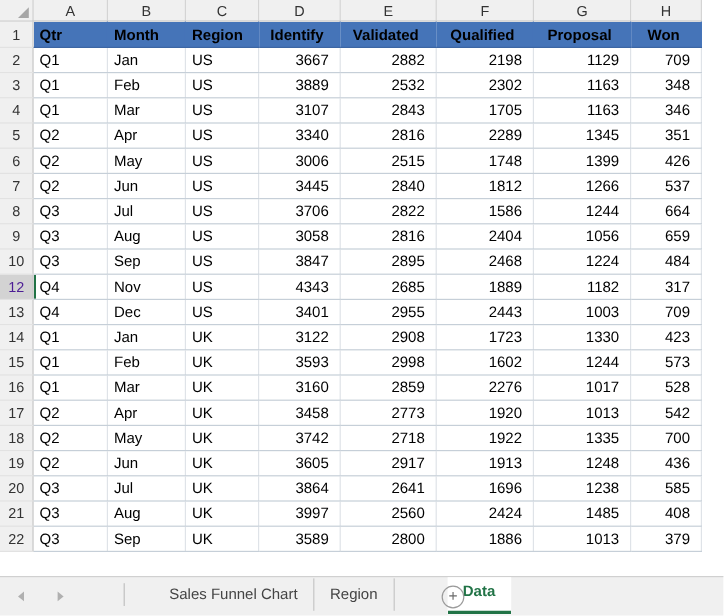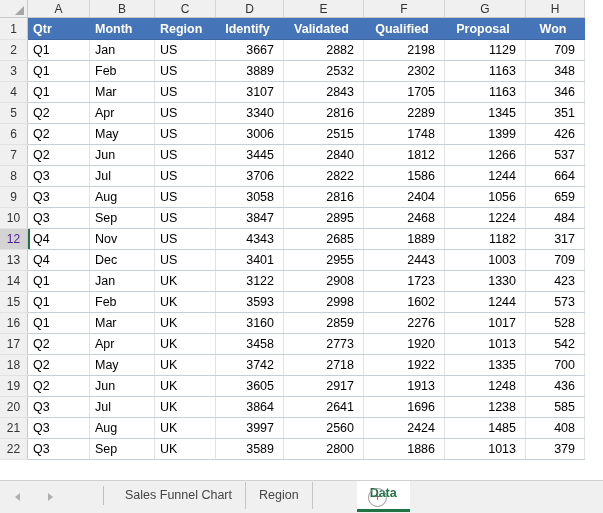--- a/index.html
+++ b/index.html
@@ -96,21 +96,21 @@
     white-space: nowrap;
     overflow: hidden;
     background: #ffffff;
   }
   td.cell.num { text-align: right; padding-right: 9px; }
   td.cell.txt { text-align: left; }
 
   
   tr.hdr-row td.cell {
     background: #4574b8;
-    color: #ffffff;
+    color: #000000;
     font-weight: bold;
     border-right: 1px solid #4574b8;
     border-bottom: 1px solid #3c66a3;
     height: 21px;
     margin-top: 39px;
   }
   tr.hdr-row td.cell.num { text-align: center; padding-left: 5px; }
 
   
   td.cell.active-cell {
@@ -157,21 +157,21 @@
     position: absolute;
     left: 103px;
     top: 5px;
     width: 1px;
     height: 19px;
     background: #c0c0c0;
   }
 
   .tabs {
     position: absolute;
-    left: 112px;
+    left: 128px;
     top: 0;
     height: 33px;
     display: flex;
     align-items: flex-start;
   }
   .tab {
     height: 27px;
     line-height: 27px;
     padding: 0 13px;
     font-size: 12.5px;

